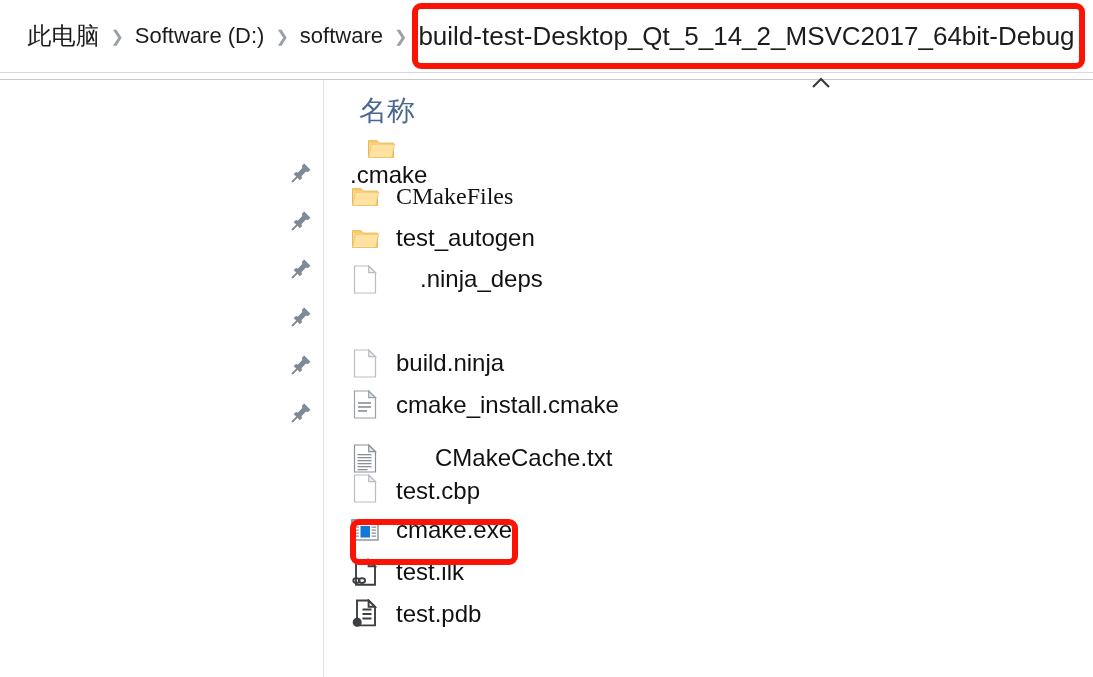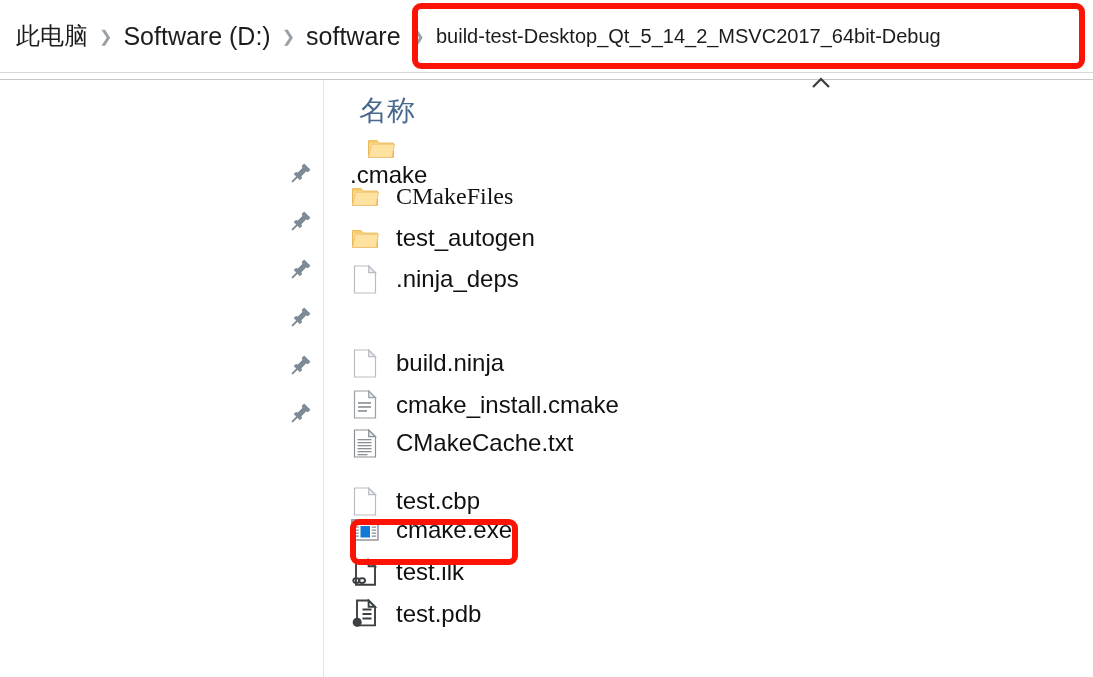--- a/index.html
+++ b/index.html
@@ -17,38 +17,39 @@
   }
 
   
   #breadcrumb-bar {
     position: absolute;
     left: 0; top: 0;
     width: 1093px; height: 72px;
     display: flex;
     align-items: center;
     box-sizing: border-box;
-    padding-left: 16px;
+    padding-left: 9px;
+    justify-content: center;
   }
   .crumb {
-    font-size: 25px;
+    font-size: 22px;
     color: #1c1c1c;
     white-space: nowrap;
     letter-spacing: 0px;
   }
   .crumb.cn { font-size: 24px; }
   .crumb-sep {
     color: #9aa0a6;
     font-size: 16px;
     margin: 0 11px;
     line-height: 1;
     transform: translateY(1px);
   }
   #crumb-last {
-    font-size: 20px;
+    font-size: 26px;
     color: #1c1c1c;
     white-space: nowrap;
   }
 
   
   #crumb-highlight-box {
     position: absolute;
     left: 412px; top: 3px;
     width: 673px; height: 66px;
     border: 6px solid #fb1405;
@@ -256,21 +257,21 @@
     <div class="file-row" style="top: 83.6px;">
       <span class="file-icon">
         <svg width="28" height="24" viewBox="0 0 28 24">
           <path d="M1.5 4.5 h8.5 l2.2 2.6 h14.3 v14.4 h-25 z" fill="#fdd98a" stroke="#e8b95a" stroke-width="1"></path>
           <path d="M1.5 4.5 h8.5 l2.2 2.6 h-10.7 z" fill="#f7ca6d"></path>
           <path d="M4.4 8.2 h23.1 l-2.6 13.3 h-23.4 z" fill="#ffe1a0" stroke="#edc275" stroke-width="0.9"></path>
         </svg>
       </span>
       <span class="file-label">test_autogen</span>
     </div>
-    <div class="file-row" style="top: 125.4px;">
+    <div class="file-row" style="top: 125.4px; gap: 24px;">
       <span class="file-icon">
         <svg width="24" height="29" viewBox="0 0 24 29">
           <path d="M1.5 1 h14.2 l6.8 6.7 v20.3 h-21 z" fill="#ffffff" stroke="#b9bdc2" stroke-width="1.2"></path>
           <path d="M15.7 1 v6.7 h6.8 z" fill="#eceff1" stroke="#b9bdc2" stroke-width="1.2"></path>
         </svg>
       </span>
       <span class="file-label">.ninja_deps</span>
     </div>
     <div class="file-row" style="top: 209px;">
       <span class="file-icon">
@@ -288,38 +289,38 @@
           <path d="M15.7 1 v6.7 h6.8 z" fill="#e6e9ec" stroke="#9aa0a6" stroke-width="1.2"></path>
           <g fill="#9aa0a6">
             <rect x="5" y="12" width="13" height="1.9"></rect>
             <rect x="5" y="16" width="13" height="1.9"></rect>
             <rect x="5" y="20" width="9" height="1.9"></rect>
           </g>
         </svg>
       </span>
       <span class="file-label">cmake_install.cmake</span>
     </div>
-    <div class="file-row" style="top: 289px;">
+    <div class="file-row" style="top: 304px; gap: 39px;">
       <span class="file-icon">
         <svg width="24" height="29" viewBox="0 0 24 29">
           <path d="M1.5 1 h14.2 l6.8 6.7 v20.3 h-21 z" fill="#ffffff" stroke="#8b9097" stroke-width="1.2"></path>
           <path d="M15.7 1 v6.7 h6.8 z" fill="#e6e9ec" stroke="#8b9097" stroke-width="1.2"></path>
           <g fill="#8b9097">
             <rect x="4.5" y="10" width="14" height="1.3"></rect>
             <rect x="4.5" y="13" width="14" height="1.3"></rect>
             <rect x="4.5" y="16" width="14" height="1.3"></rect>
             <rect x="4.5" y="19" width="14" height="1.3"></rect>
             <rect x="4.5" y="22" width="14" height="1.3"></rect>
             <rect x="4.5" y="25" width="10" height="1.3"></rect>
           </g>
         </svg>
       </span>
       <span class="file-label">CMakeCache.txt</span>
     </div>
-    <div class="file-row" style="top: 347px;">
+    <div class="file-row" style="top: 328px; align-items: flex-end;">
       <span class="file-icon">
         <svg width="24" height="29" viewBox="0 0 24 29">
           <path d="M1.5 1 h14.2 l6.8 6.7 v20.3 h-21 z" fill="#ffffff" stroke="#b9bdc2" stroke-width="1.2"></path>
           <path d="M15.7 1 v6.7 h6.8 z" fill="#eceff1" stroke="#b9bdc2" stroke-width="1.2"></path>
         </svg>
       </span>
       <span class="file-label">test.cbp</span>
     </div>
     <div class="file-row" style="top: 376.2px;">
       <span class="file-icon">

